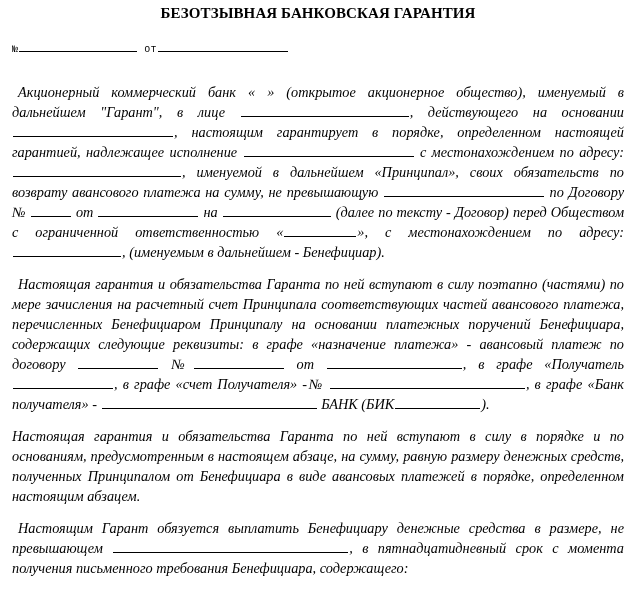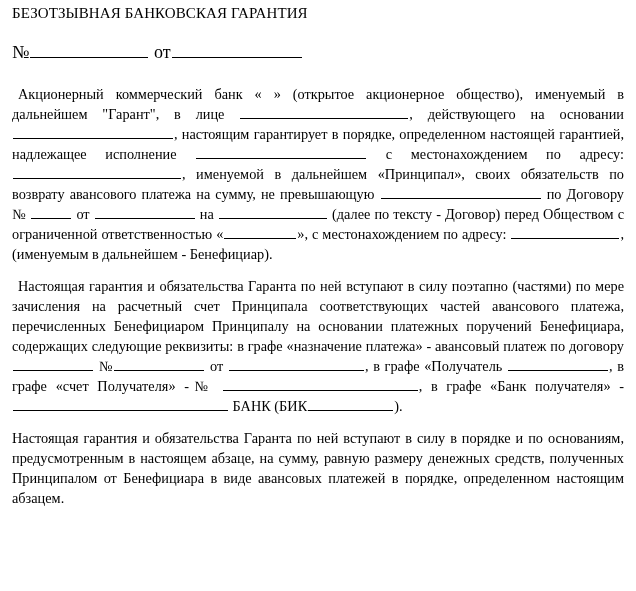--- a/index.html
+++ b/index.html
@@ -16,52 +16,55 @@
   }
   .page {
     position: relative;
     width: 636px;
     height: 591px;
     background: #ffffff;
     box-sizing: border-box;
     padding: 0 12px;
   }
   .doc-title {
-    font-weight: normal;
+    text-align: center;
+    font-weight: bold;
     font-size: 15px;
     line-height: 20px;
     letter-spacing: 0.1px;
     margin: 3px 0 0 0;
     padding: 0;
   }
   .ref-line {
-    font-size: 18px;
+    font-size: 10px;
     line-height: 20px;
     margin: 17px 0 0 0;
     white-space: nowrap;
+    font-family: Liberation Mono, monospace;
   }
   .ref-line .lbl { letter-spacing: 0.2px; }
   .blank {
     display: inline-block;
     border-bottom: 1px solid #000;
     vertical-align: baseline;
     height: 0.95em;
     margin: 0 1px;
   }
   .b-num   { width: 118px; }
   .b-date  { width: 130px; }
 
   .para {
     font-size: 14.3px;
     line-height: 20px;
     text-align: justify;
     text-justify: inter-word;
     margin: 0;
     padding: 0;
     hyphens: none;
+    font-style: italic;
   }
   .para.first { margin-top: 22px; }
   .para.indent { text-indent: 6px; }
   .para + .para { margin-top: 12px; }
 
   
   .u1  { width: 168px; }
   .u2  { width: 160px; }
   .u3  { width: 170px; }
   .u4  { width: 168px; }
@@ -96,14 +99,17 @@
   </p>
 
   <p class="para indent">
     <span>Настоящая гарантия и обязательства Гаранта по ней вступают в силу поэтапно (частями) по мере зачисления на расчетный счет Принципала соответствующих частей авансового платежа, перечисленных Бенефициаром Принципалу на основании платежных поручений Бенефициара, содержащих следующие реквизиты: в графе «назначение платежа» - авансовый платеж по договору </span><span class="blank u15"></span><span class="nw"> №</span><span class="blank u20"></span><span> от </span><span class="blank u17"></span><span>, в графе «Получатель </span><span class="blank u9"></span><span>, в графе «счет Получателя» -№ </span><span class="blank u19"></span><span>, в графе «Банк получателя» - </span><span class="blank u18"></span><span> БАНК (БИК</span><span class="blank u8"></span><span>).</span>
   </p>
 
   <p class="para">
     <span>Настоящая гарантия и обязательства Гаранта по ней вступают в силу в порядке и по основаниям, предусмотренным в настоящем абзаце, на сумму, равную размеру денежных средств, полученных Принципалом от Бенефициара в виде авансовых платежей в порядке, определенном настоящим абзацем.</span>
   </p>
 
+  <p class="para indent">
+    <span>Настоящим Гарант обязуется выплатить Бенефициару денежные средства в размере, не превышающем </span><span class="blank u21"></span><span>, в пятнадцатидневный срок с момента получения письменного требования Бенефициара, содержащего:</span>
+  </p>
 
 </div>
 
 </body></html>

